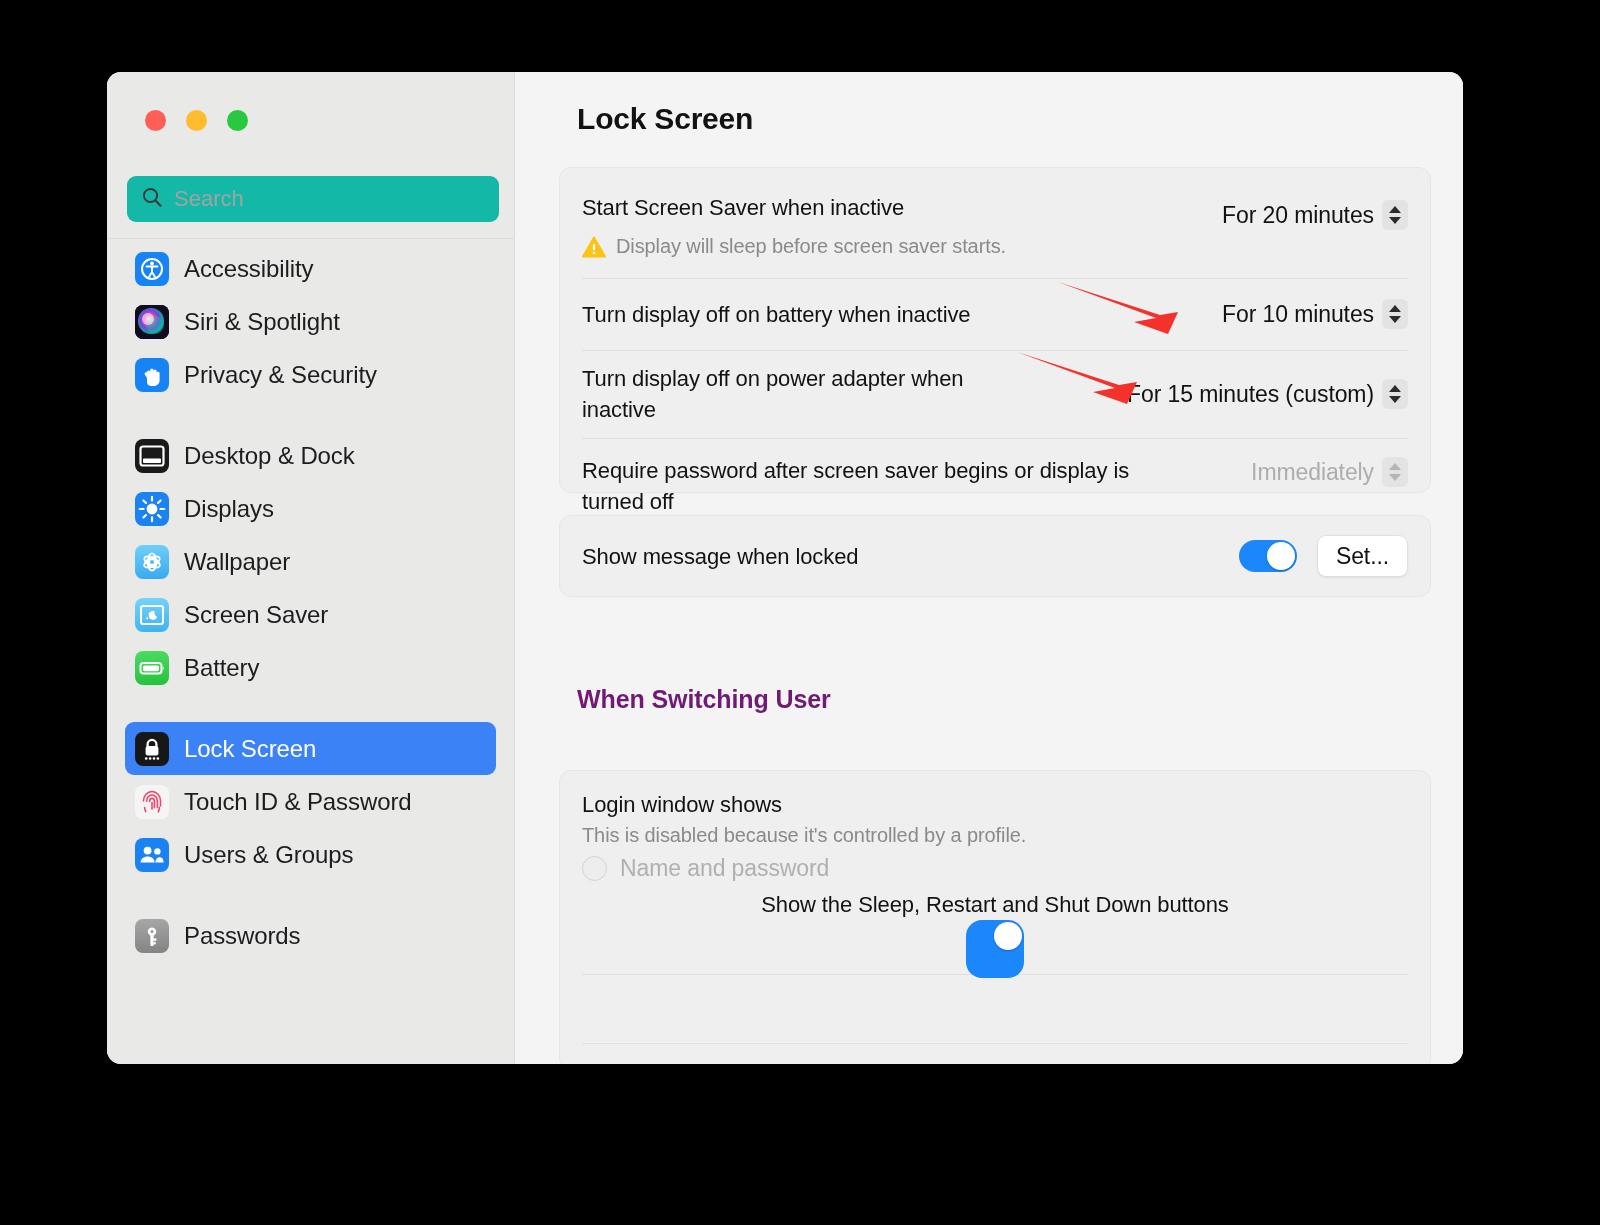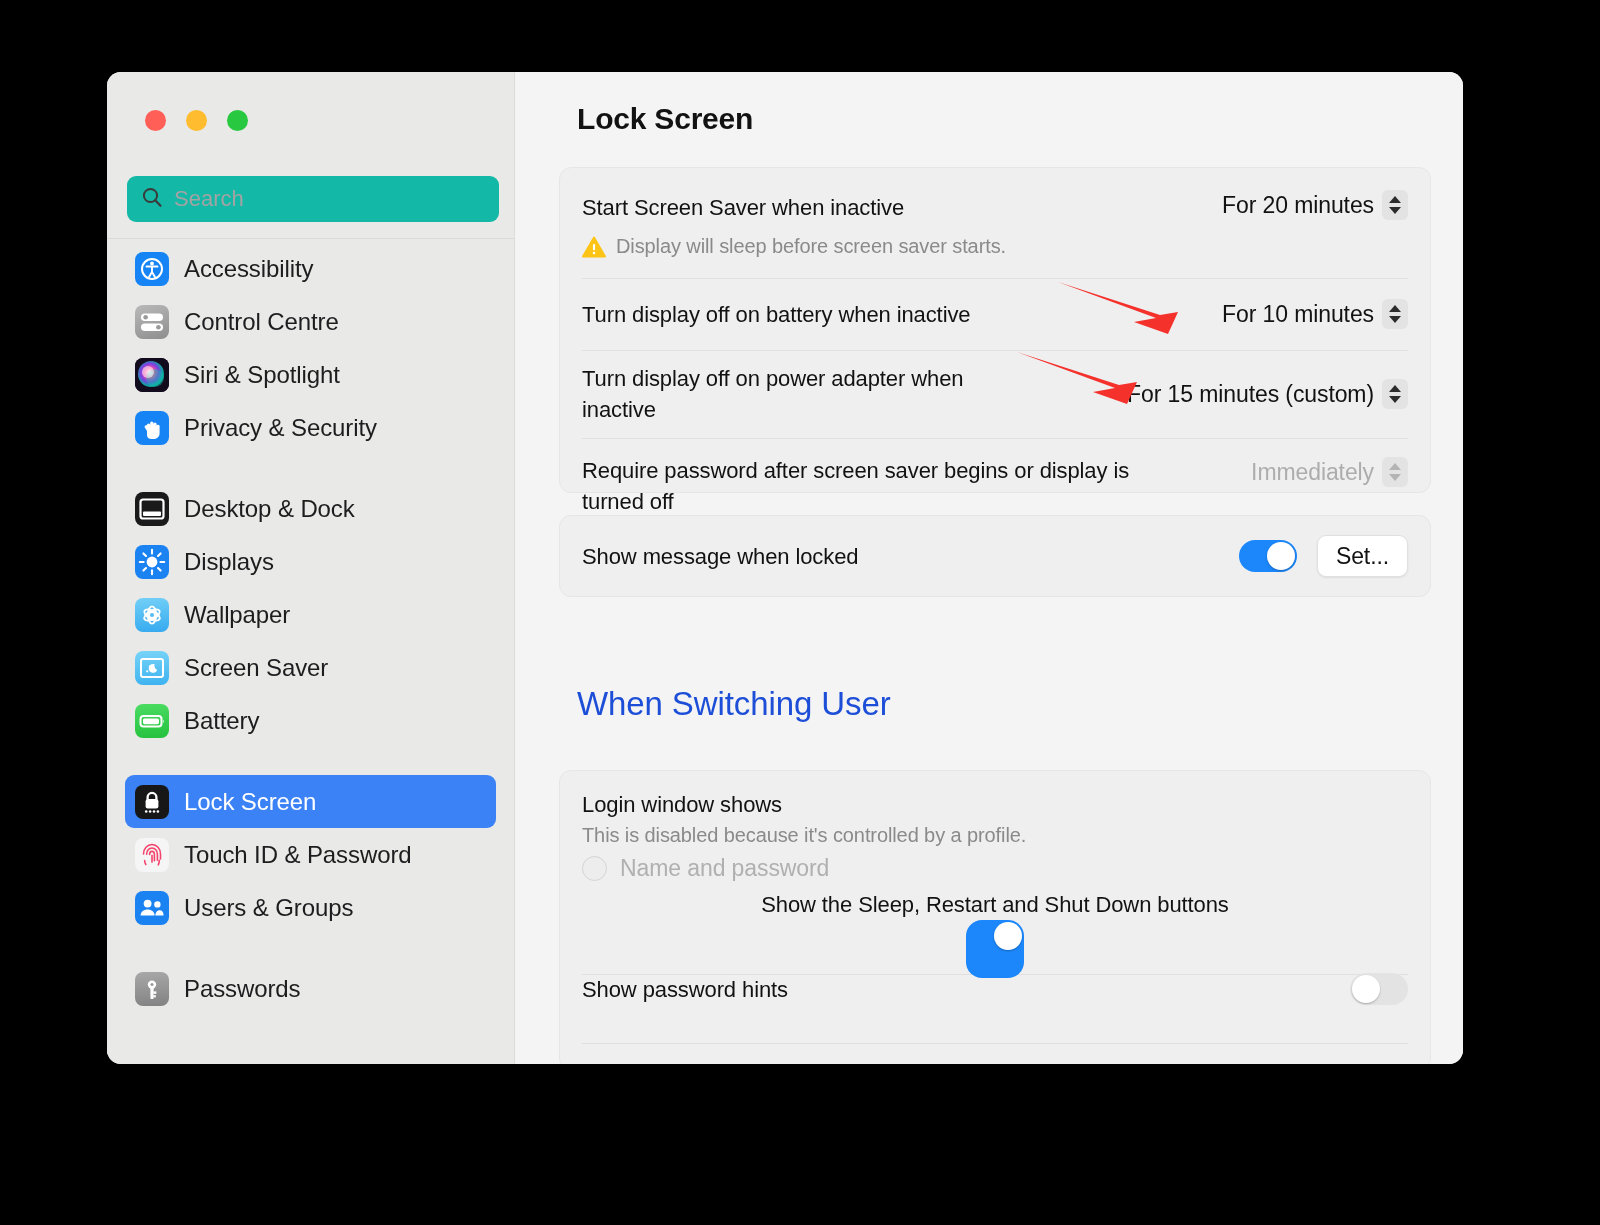--- a/index.html
+++ b/index.html
@@ -211,22 +211,22 @@
     font-size: 23px;
     color: #121212;
     box-shadow: 0 1px 2px rgba(0,0,0,.08);
     cursor: default;
     letter-spacing: -0.1px;
   }
 
   #section-heading {
     position: absolute;
     left: 62px; top: 613px;
-    font-size: 33px; font-weight: normal;
-    color: #1d4ed8;
+    font-size: 25px; font-weight: bold;
+    color: #701a75;
     letter-spacing: -0.1px;
   }
 
   .radio-row {
     display: flex; align-items: center; gap: 13px;
     height: 38px;
   }
   .radio {
     width: 25px; height: 25px; border-radius: 50%;
     background: #ededed;
@@ -279,31 +279,20 @@
     <div id="sidebar-list">
         <div class="nav-item">
           <span class="app-icon" style="background: rgb(22, 132, 245);">
             <svg width="34" height="34" viewBox="0 0 34 34">
               <circle cx="17" cy="17" r="10" fill="none" stroke="#fff" stroke-width="2"></circle>
               <circle cx="17" cy="11.5" r="1.9" fill="#fff"></circle>
               <path d="M11.5 14.5 H22.5 M17 14.8 V20 M17 20 L14 25 M17 20 L20 25" stroke="#fff" stroke-width="1.9" stroke-linecap="round" fill="none"></path>
             </svg>
           </span>
           <span class="nav-label">Accessibility</span>
-        </div>
-        <div class="nav-item">
-          <span class="app-icon" style="background: linear-gradient(160deg, rgb(185, 185, 185), rgb(142, 142, 142));">
-            <svg width="34" height="34" viewBox="0 0 34 34">
-              <rect x="6" y="8.5" width="22" height="7.5" rx="3.75" fill="#fff"></rect>
-              <circle cx="10.6" cy="12.25" r="2.3" fill="#9a9a9a"></circle>
-              <rect x="6" y="18.5" width="22" height="7.5" rx="3.75" fill="#fff"></rect>
-              <circle cx="23.4" cy="22.25" r="2.3" fill="#9a9a9a"></circle>
-            </svg>
-          </span>
-          <span class="nav-label">Control Centre</span>
         </div>
         <div class="nav-item">
           <span class="app-icon" style="background: rgb(18, 11, 30);">
             <svg width="34" height="34" viewBox="0 0 34 34">
               <defs>
                 <radialGradient id="sg" cx="45%" cy="45%">
                   <stop offset="0%" stop-color="#fff"></stop>
                   <stop offset="35%" stop-color="#ff4fa0"></stop>
                   <stop offset="70%" stop-color="#7b3fe4"></stop>
                   <stop offset="100%" stop-color="#0ea5a0"></stop>
@@ -459,21 +448,21 @@
             <span class="warn-icon">
               <svg width="24" height="22" viewBox="0 0 24 22">
                 <path d="M12 1.5 L23 20.5 L1 20.5 Z" fill="#fcc417" stroke="#fcc417" stroke-width="2" stroke-linejoin="round"></path>
                 <rect x="10.9" y="8" width="2.2" height="6.4" rx="1.1" fill="#ffffff"></rect>
                 <circle cx="12" cy="17" r="1.3" fill="#ffffff"></circle>
               </svg>
             </span>
             <span class="sub-note">Display will sleep before screen saver starts.</span>
           </div>
         </div>
-        <div class="popup" style="margin-top:0;text-align:right;">
+        <div class="popup" style="margin-top:10px;text-align:right;">
           <span class="popup-value">For 20 minutes</span>
           <span class="stepper">
             <i class="chev up"></i>
               <i class="chev down"></i>
           </span>
         </div>
       </div>
 
       <div class="hr" style="top:110px;"></div>
 
@@ -549,26 +538,20 @@
 
       <div class="row" style="height:66px; margin-top:2px;flex-direction:column;">
         <div class="row-label">Show the Sleep, Restart and Shut Down buttons</div>
         <div class="toggle on">
           <div class="knob"></div>
         </div>
       </div>
 
       <div class="hr" style="top:272px;"></div>
 
-      <div class="row" style="height:60px; margin-top:4px;">
-        <div class="row-label">Show password hints</div>
-        <div class="toggle">
-          <div class="knob"></div>
-        </div>
-      </div>
     </div>
   </div>
 </div>
 
 <svg class="arrow" id="arrow-1" width="130" height="60" viewBox="0 0 130 60">
   <path d="M2 4 L100 40 L78 44 L112 56 L122 34 L104 37 Z" fill="#f5312c"></path>
 </svg>
 <svg class="arrow" id="arrow-2" width="130" height="60" viewBox="0 0 130 60">
   <path d="M2 4 L100 40 L78 44 L112 56 L122 34 L104 37 Z" fill="#f5312c"></path>
 </svg>

